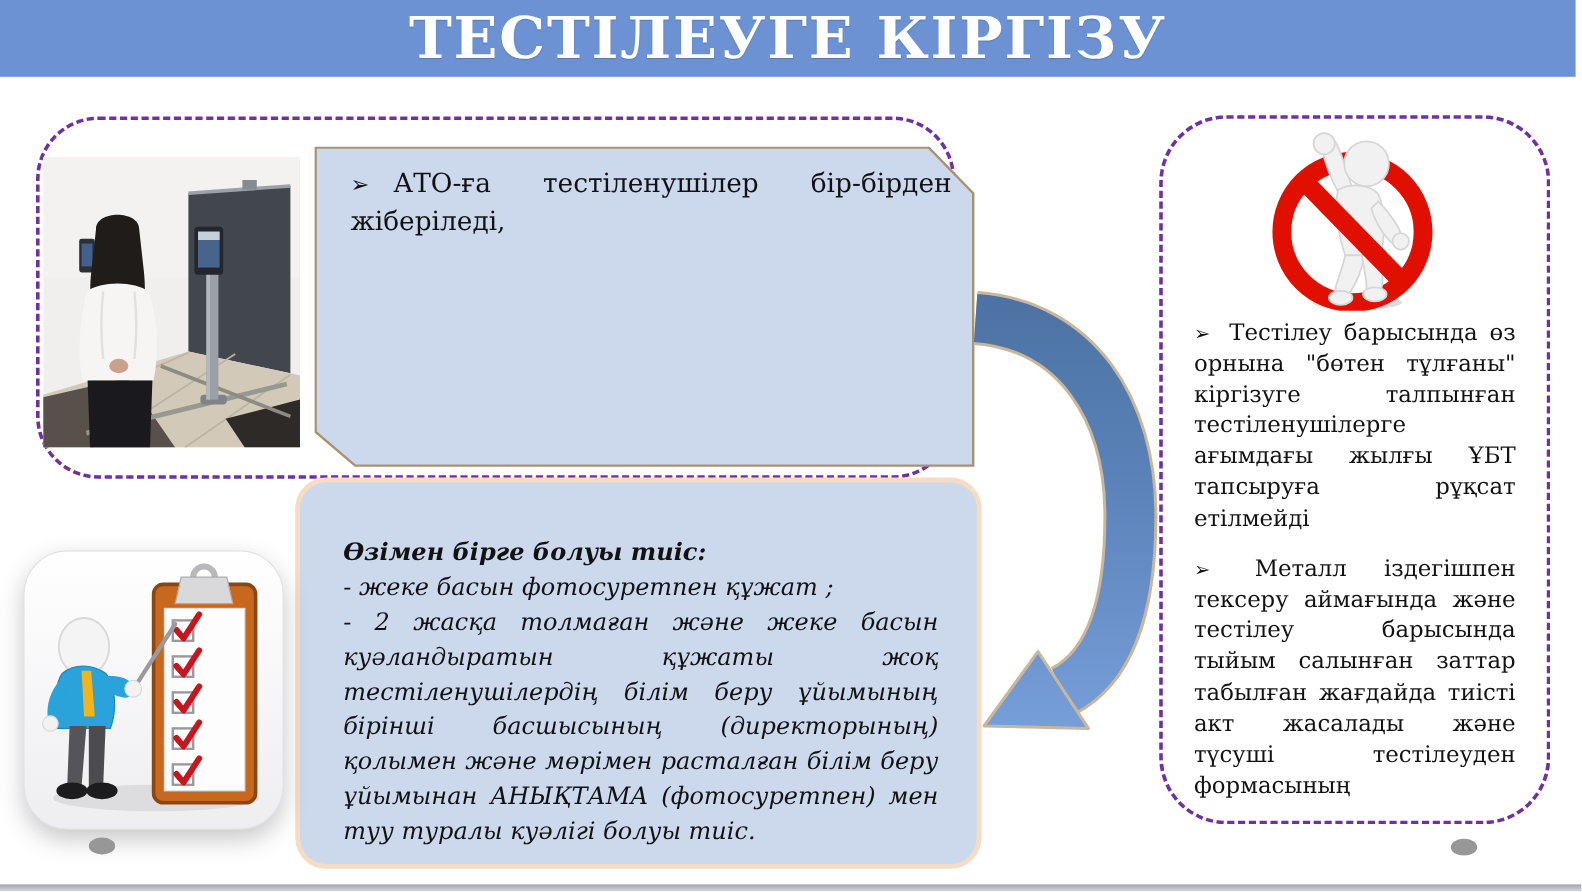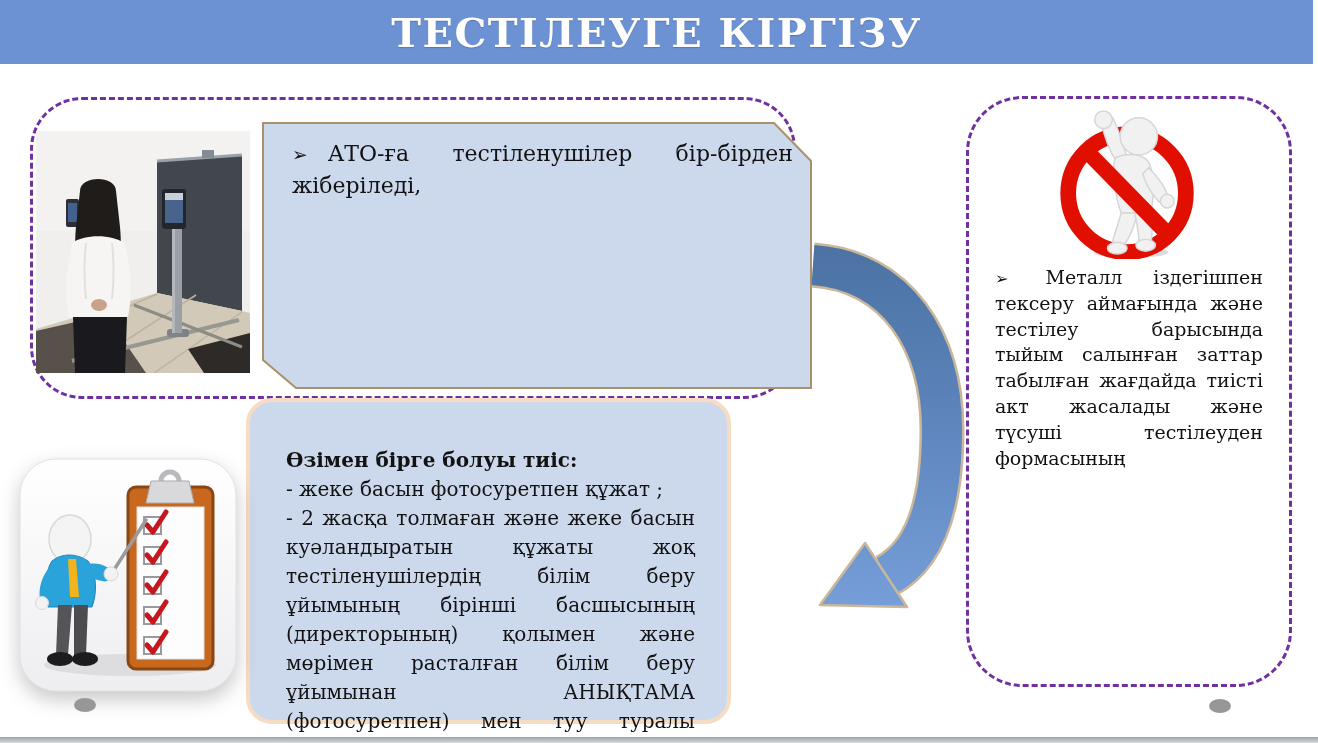--- a/index.html
+++ b/index.html
@@ -11,21 +11,21 @@
     font-family:"DejaVu Serif","Liberation Serif",serif;
     color:var(--text,#121212);
   }
   
   .header{
     position:absolute;left:0;top:0;width:1313px;height:64px;
     background:var(--header-bg,#6c92d4);
     display:flex;align-items:center;justify-content:center;
   }
   .header h1{
-    margin:0;font-size:40px;font-weight:bold;color:#ffffff;
+    margin:0;font-size:48px;font-weight:bold;color:#ffffff;
     letter-spacing:1.5px;text-shadow:0 1px 1px rgba(0,0,0,.18);
     font-family:"DejaVu Serif","Liberation Serif",serif;
   }
   
   .dashed{
     position:absolute;border:3px dashed var(--dashed-border,#7030a0);
     background:transparent;
   }
   .left-dashed{left:30px;top:97px;width:760px;height:296px;border-radius:52px;}
   .right-dashed{left:966px;top:96px;width:326px;height:591px;border-radius:56px;
@@ -36,24 +36,24 @@
   .box1{position:absolute;left:262px;top:122px;width:551px;height:268px;}
   .box1 .bg{position:absolute;left:0;top:0;}
   .box1 .txt{
     position:absolute;left:4px;top:0;width:100%;height:100%;box-sizing:border-box;
     padding:16px 24px 0 26px;font-size:22px;line-height:1.47;
     text-align:justify;
   }
   .box1 .txt p{margin:0;}
   
   .box2{
-    position:absolute;left:246px;top:398px;width:485px;height:326px;
+    position:absolute;left:246px;top:398px;width:572px;height:326px;
     box-sizing:border-box;background:var(--panel-fill,#ccd9ec);
     border:4px solid var(--box2-border,#f5dcc2);border-radius:26px;
-    padding:44px 32px 0 36px;font-size:20px;line-height:1.45;text-align:justify;
+    padding:44px 32px 0 36px;font-size:20px;line-height:1.45;text-align:justify;font-style:italic;
   }
   .box2 p{margin:0;}
   .box2 .hd{font-weight:bold;}
   
   .card{
     position:absolute;left:18px;top:457px;width:220px;height:240px;
     filter:drop-shadow(0 8px 10px rgba(0,0,0,.22));
   }
   
   .arrow{position:absolute;left:805px;top:225px;width:170px;height:420px;}
@@ -206,20 +206,21 @@
           <path d="M110,62 C120,72 128,84 130,92 C130,98 124,100 120,96 C112,88 106,76 104,68 Z"></path>
           <circle cx="129" cy="96" r="7"></circle>
           <path d="M82,108 L98,108 C96,122 90,134 84,142 C78,144 72,140 74,134 C77,124 80,116 82,108 Z"></path>
           <path d="M96,108 L112,108 C114,120 114,132 112,140 C108,144 100,142 100,136 C100,126 97,116 96,108 Z"></path>
           <ellipse cx="78" cy="144" rx="10" ry="6"></ellipse>
           <ellipse cx="107" cy="141" rx="10" ry="6"></ellipse>
         </g>
         <line x1="46" y1="44" x2="132" y2="132" style="stroke:var(--prohibition-red,#e00f00)" stroke-width="16"></line>
       </svg>
     </div>
+    <p><span class="bullet b3">➢</span> <span>Тестілеу барысында өз орнына "бөтен тұлғаны" кіргізуге талпынған тестіленушілерге ағымдағы жылғы ҰБТ тапсыруға рұқсат етілмейді</span></p>
     <p><span class="bullet b3">➢</span> <span>Металл іздегішпен тексеру аймағында және тестілеу барысында тыйым салынған заттар табылған жағдайда тиісті акт жасалады және түсуші тестілеуден формасының</span></p>
   </div>
 
   <div class="dot dot1"></div>
   <div class="dot dot2"></div>
 
   <div class="bottom-strip"></div>
 
 </div>
 

